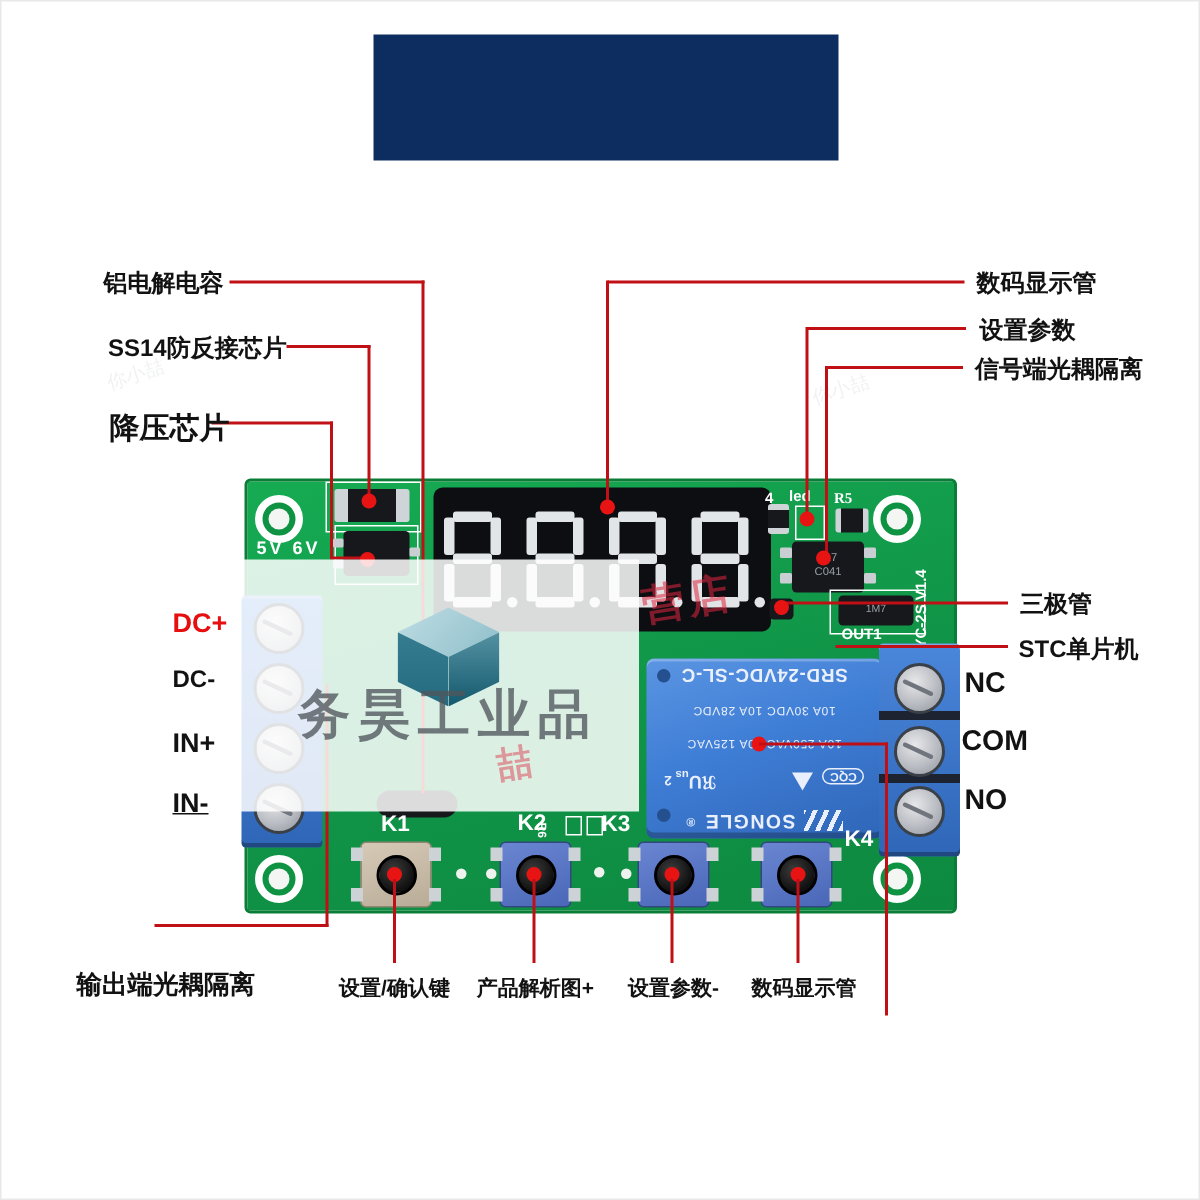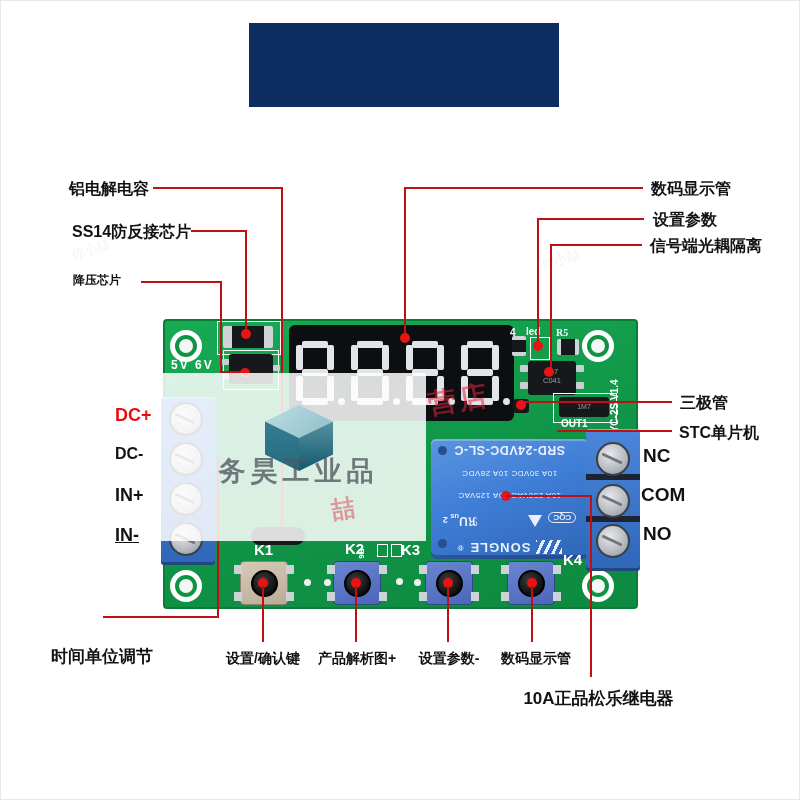--- a/index.html
+++ b/index.html
@@ -78,21 +78,21 @@
   
   .overlay{position:absolute;left:145px;top:372px;width:280px;height:168px;background:rgba(255,255,255,.85);z-index:4;}
   .cube{position:absolute;left:264px;top:404px;width:68px;height:66px;z-index:5;}
   .cube .top{position:absolute;inset:0;background:linear-gradient(135deg,#bfdde4,#7eb4c1);
              clip-path:polygon(50% 0,100% 25%,50% 50%,0 25%);}
   .cube .left{position:absolute;inset:0;background:linear-gradient(180deg,#3b8296,#256b80);
               clip-path:polygon(0 25%,50% 50%,50% 100%,0 75%);}
   .cube .right{position:absolute;inset:0;background:linear-gradient(180deg,#6aa5b4,#14596e);
                clip-path:polygon(50% 50%,100% 25%,100% 75%,50% 100%);}
   .wm-cn{position:absolute;left:150px;top:452px;width:295px;text-align:center;z-index:5;
-         font-size:27px;font-weight:bold;color:rgba(80,86,92,.78);letter-spacing:5px;}
+         font-size:35px;font-weight:bold;color:rgba(80,86,92,.78);letter-spacing:5px;}
   .wm-en{position:absolute;left:150px;top:497px;width:295px;text-align:center;z-index:5;
          font-size:10px;color:rgba(110,116,122,.9);letter-spacing:2.5px;font-weight:bold;}
   .stamp{position:absolute;color:rgba(222,38,62,.55);font-weight:bold;z-index:7;transform:rotate(-9deg);}
   .ghost{position:absolute;color:#9aa0a4;opacity:.14;font-size:13px;z-index:1;transform:rotate(-18deg);}
 </style>
 </head>
 <body>
 
 <div class="stage">
 
@@ -315,35 +315,34 @@
     <div class="top"></div>
     <div class="left"></div>
     <div class="right"></div>
   </div>
   <div class="wm-cn">务昊工业品</div>
   <div class="stamp" style="left:427px;top:380px;font-size:28px;letter-spacing:3px;">营店</div>
   <div class="stamp" style="left:330px;top:492px;font-size:24px;opacity:.8;">喆</div>
 
   <div class="lbl" style="left:68px;top:178px;font-size:16px;">铝电解电容</div>
   <div class="lbl" style="left:71px;top:221px;font-size:16px;">SS14防反接芯片</div>
-  <div class="lbl" style="left:72px;top:271px;font-size:12px;">降压芯片</div>
+  <div class="lbl" style="left:72px;top:271px;font-size:20px;">降压芯片</div>
   <div class="lbl" style="left:114px;top:404px;font-size:18px;color:#e60e0e;">DC+</div>
   <div class="lbl" style="left:114px;top:444px;font-size:16px;">DC-</div>
   <div class="lbl" style="left:114px;top:484px;font-size:18px;">IN+</div>
   <div class="lbl" style="left:114px;top:524px;font-size:18px;text-decoration:underline;">IN-</div>
-  <div class="lbl" style="left:50px;top:644px;font-size:17px;">时间单位调节</div>
+  <div class="lbl" style="left:50px;top:644px;font-size:17px;">输出端光耦隔离</div>
 
   <div class="lbl" style="left:650px;top:178px;font-size:16px;">数码显示管</div>
   <div class="lbl" style="left:652px;top:209px;font-size:16px;">设置参数</div>
   <div class="lbl" style="left:649px;top:235px;font-size:16px;">信号端光耦隔离</div>
   <div class="lbl" style="left:679px;top:392px;font-size:16px;">三极管</div>
   <div class="lbl" style="left:678px;top:422px;font-size:16px;">STC单片机</div>
   <div class="lbl" style="left:642px;top:444px;font-size:19px;">NC</div>
   <div class="lbl" style="left:640px;top:483px;font-size:19px;">COM</div>
   <div class="lbl" style="left:642px;top:522px;font-size:19px;">NO</div>
 
   <div class="lbl c" style="left:217px;top:649px;width:90px;font-size:14px;">设置/确认键</div>
   <div class="lbl c" style="left:311px;top:649px;width:90px;font-size:14px;">产品解析图+</div>
   <div class="lbl c" style="left:403px;top:649px;width:90px;font-size:14px;">设置参数-</div>
   <div class="lbl c" style="left:487px;top:649px;width:96px;font-size:14px;">数码显示管</div>
-  <div class="lbl c" style="left:515px;top:686px;width:165px;font-size:17px;">10A正品松乐继电器</div>
 
 </div>
 
 </body></html>

